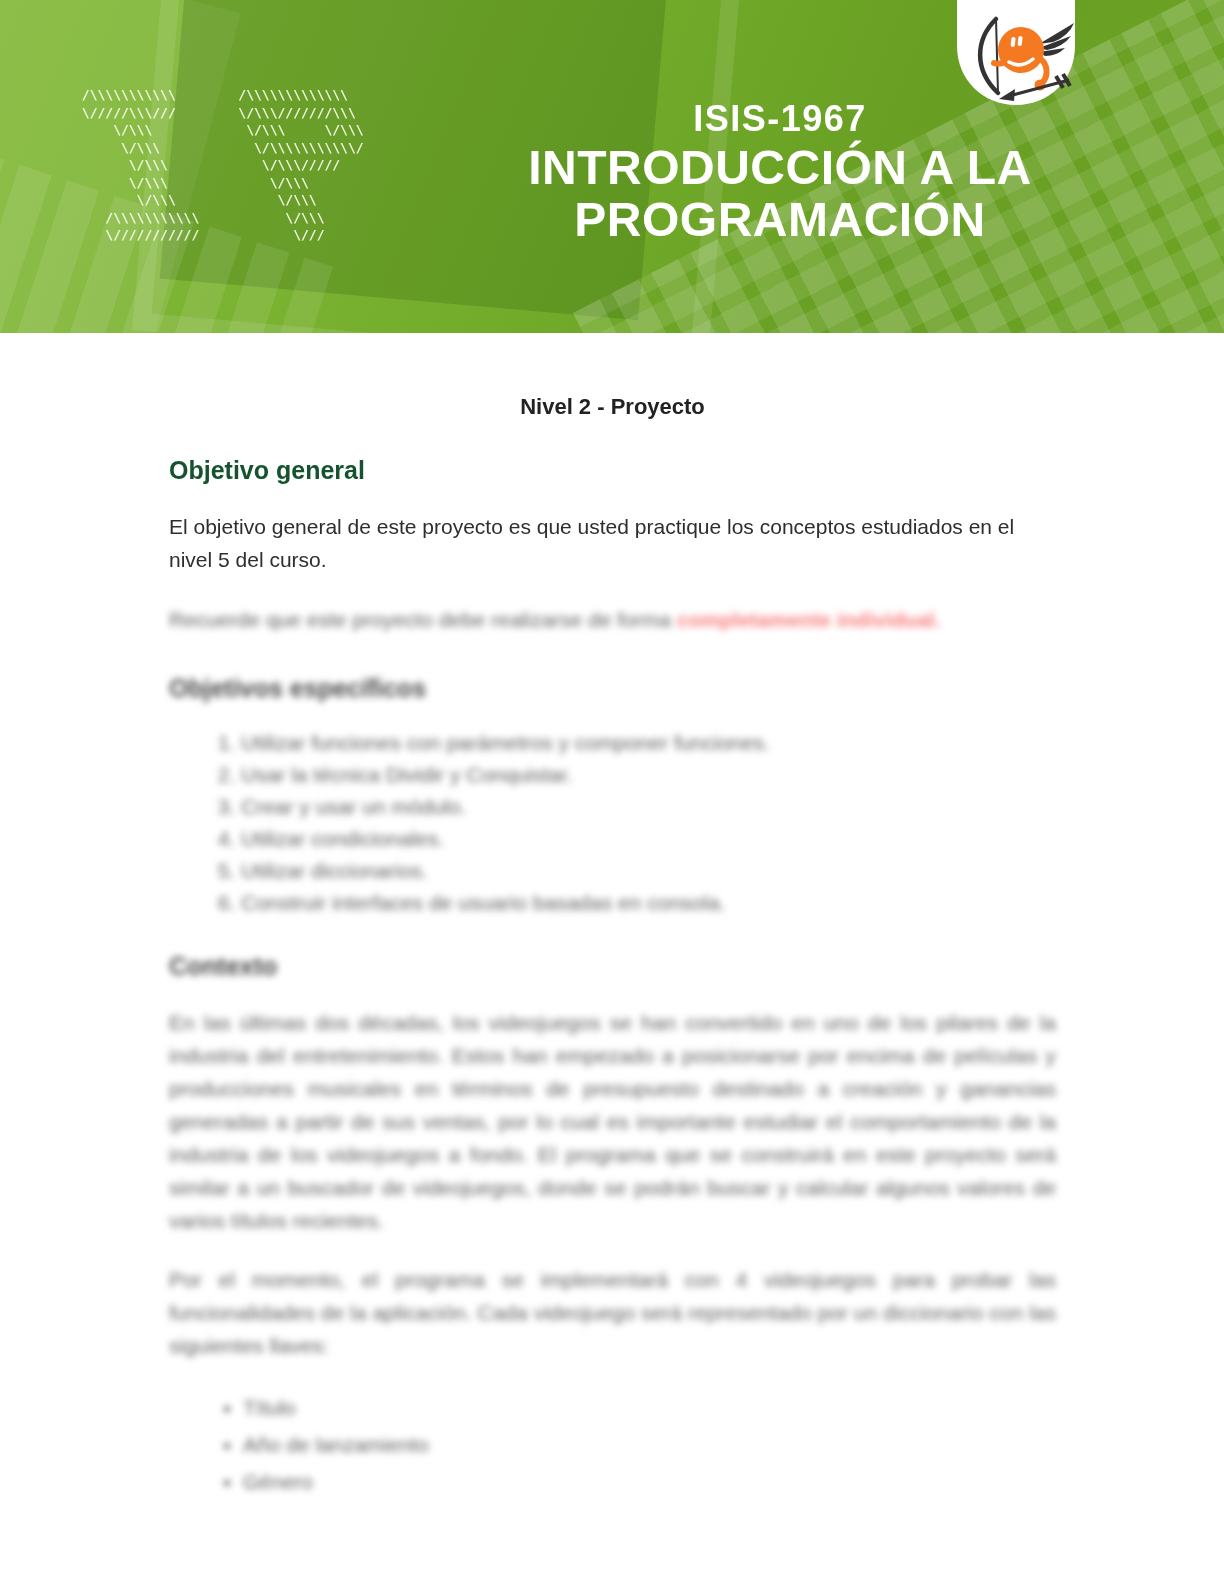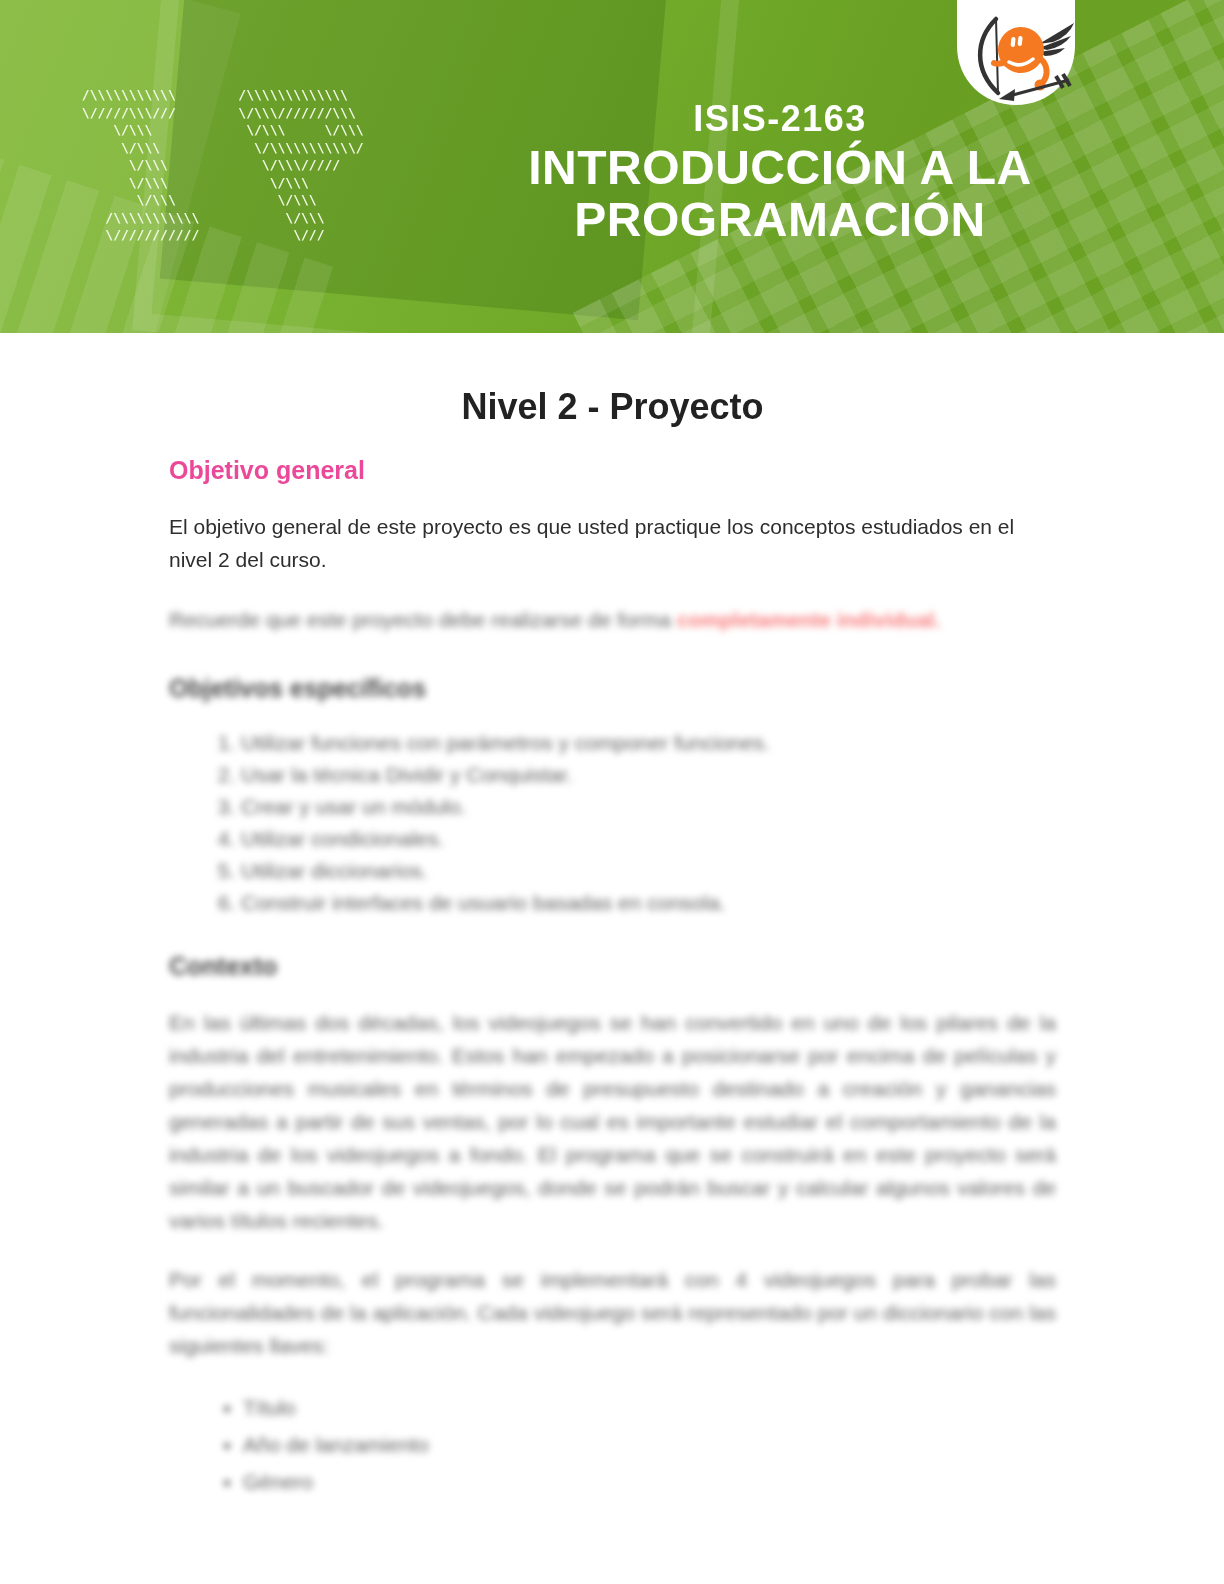--- a/index.html
+++ b/index.html
@@ -36,22 +36,22 @@
   .titles{
     position:absolute;left:440px;top:96px;width:680px;text-align:center;
     color:#ffffff;font-weight:700;
   }
   .code{font-size:36px;line-height:46px;letter-spacing:1.5px;}
   .course{font-size:48px;line-height:52px;letter-spacing:.5px;}
   .shield{position:absolute;left:953px;top:0;width:126px;height:106px;}
 
   
   .content{position:absolute;left:169px;top:333px;width:887px;}
-  .doc-title{margin:58px 0 0;text-align:center;font-weight:700;font-size:36px;line-height:31px;color:#222;}
-  .h2{font-weight:700;font-size:25px;line-height:28px;color:#ec4899;margin:0;}
+  .doc-title{margin:58px 0 0;text-align:center;font-weight:700;font-size:22px;line-height:31px;color:#222;}
+  .h2{font-weight:700;font-size:25px;line-height:28px;color:#14532d;margin:0;}
   .h-objetivo{margin-top:34px;}
   .para{font-size:21px;line-height:33px;margin:26px 0 0;color:#2e2e2e;}
   .reminder{margin-top:27px;font-size:21px;line-height:33px;}
   .red{color:#f87c7c;font-weight:700;}
   .blur{filter:blur(3.5px);color:#5f5f5f;}
   .h-blur{margin-top:38px;filter:blur(3.5px);color:#464646;}
   .just{text-align:justify;}
   ol.obj-list{margin:30px 0 0;padding-left:72px;font-size:21px;line-height:22px;filter:blur(3.5px);color:#5f5f5f;}
   ol.obj-list li{margin-bottom:10px;}
   ul.keys-list{margin:34px 0 0;padding-left:74px;font-size:21px;line-height:23px;list-style:disc;filter:blur(3.5px);color:#5f5f5f;}
@@ -73,21 +73,21 @@
  \/////\\\///        \/\\\///////\\\
      \/\\\            \/\\\     \/\\\
       \/\\\            \/\\\\\\\\\\\/
        \/\\\            \/\\\/////
        \/\\\             \/\\\
         \/\\\             \/\\\
     /\\\\\\\\\\\           \/\\\
     \///////////            \///</pre>
 
     <div class="titles">
-      <div class="code">ISIS-2163</div>
+      <div class="code">ISIS-1967</div>
       <div class="course">INTRODUCCIÓN A LA PROGRAMACIÓN</div>
     </div>
 
     <svg class="shield" viewBox="0 0 126 106" aria-hidden="true">
 
       <path d="M4,0 H122 V46 C122,80 96,105 63,105 C30,105 4,80 4,46 Z" fill="#ffffff"></path>
 
       <path d="M86,44 L121,23 Q116,36 100,42 Z" fill="#333333"></path>
       <path d="M86,48 L118,36 Q110,47 94,50 Z" fill="#333333"></path>
       <path d="M86,52 L112,48 Q104,56 92,56 Z" fill="#333333"></path>
@@ -115,21 +115,21 @@
   </div>
 
   <div class="content">
 
     <div class="doc-title">
       <div>Nivel 2 - Proyecto</div>
     </div>
 
     <h2 class="h2 h-objetivo">Objetivo general</h2>
 
-    <p class="para">El objetivo general de este proyecto es que usted practique los conceptos estudiados en el nivel 2 del curso.</p>
+    <p class="para">El objetivo general de este proyecto es que usted practique los conceptos estudiados en el nivel 5 del curso.</p>
 
     <p class="para reminder blur"><span>Recuerde que este proyecto debe realizarse de forma </span><span class="red">completamente individual.</span></p>
 
     <h2 class="h2 h-blur">Objetivos específicos</h2>
 
     <ol class="obj-list">
       <li>Utilizar funciones con parámetros y componer funciones.</li>
       <li>Usar la técnica Dividir y Conquistar.</li>
       <li>Crear y usar un módulo.</li>
       <li>Utilizar condicionales.</li>

